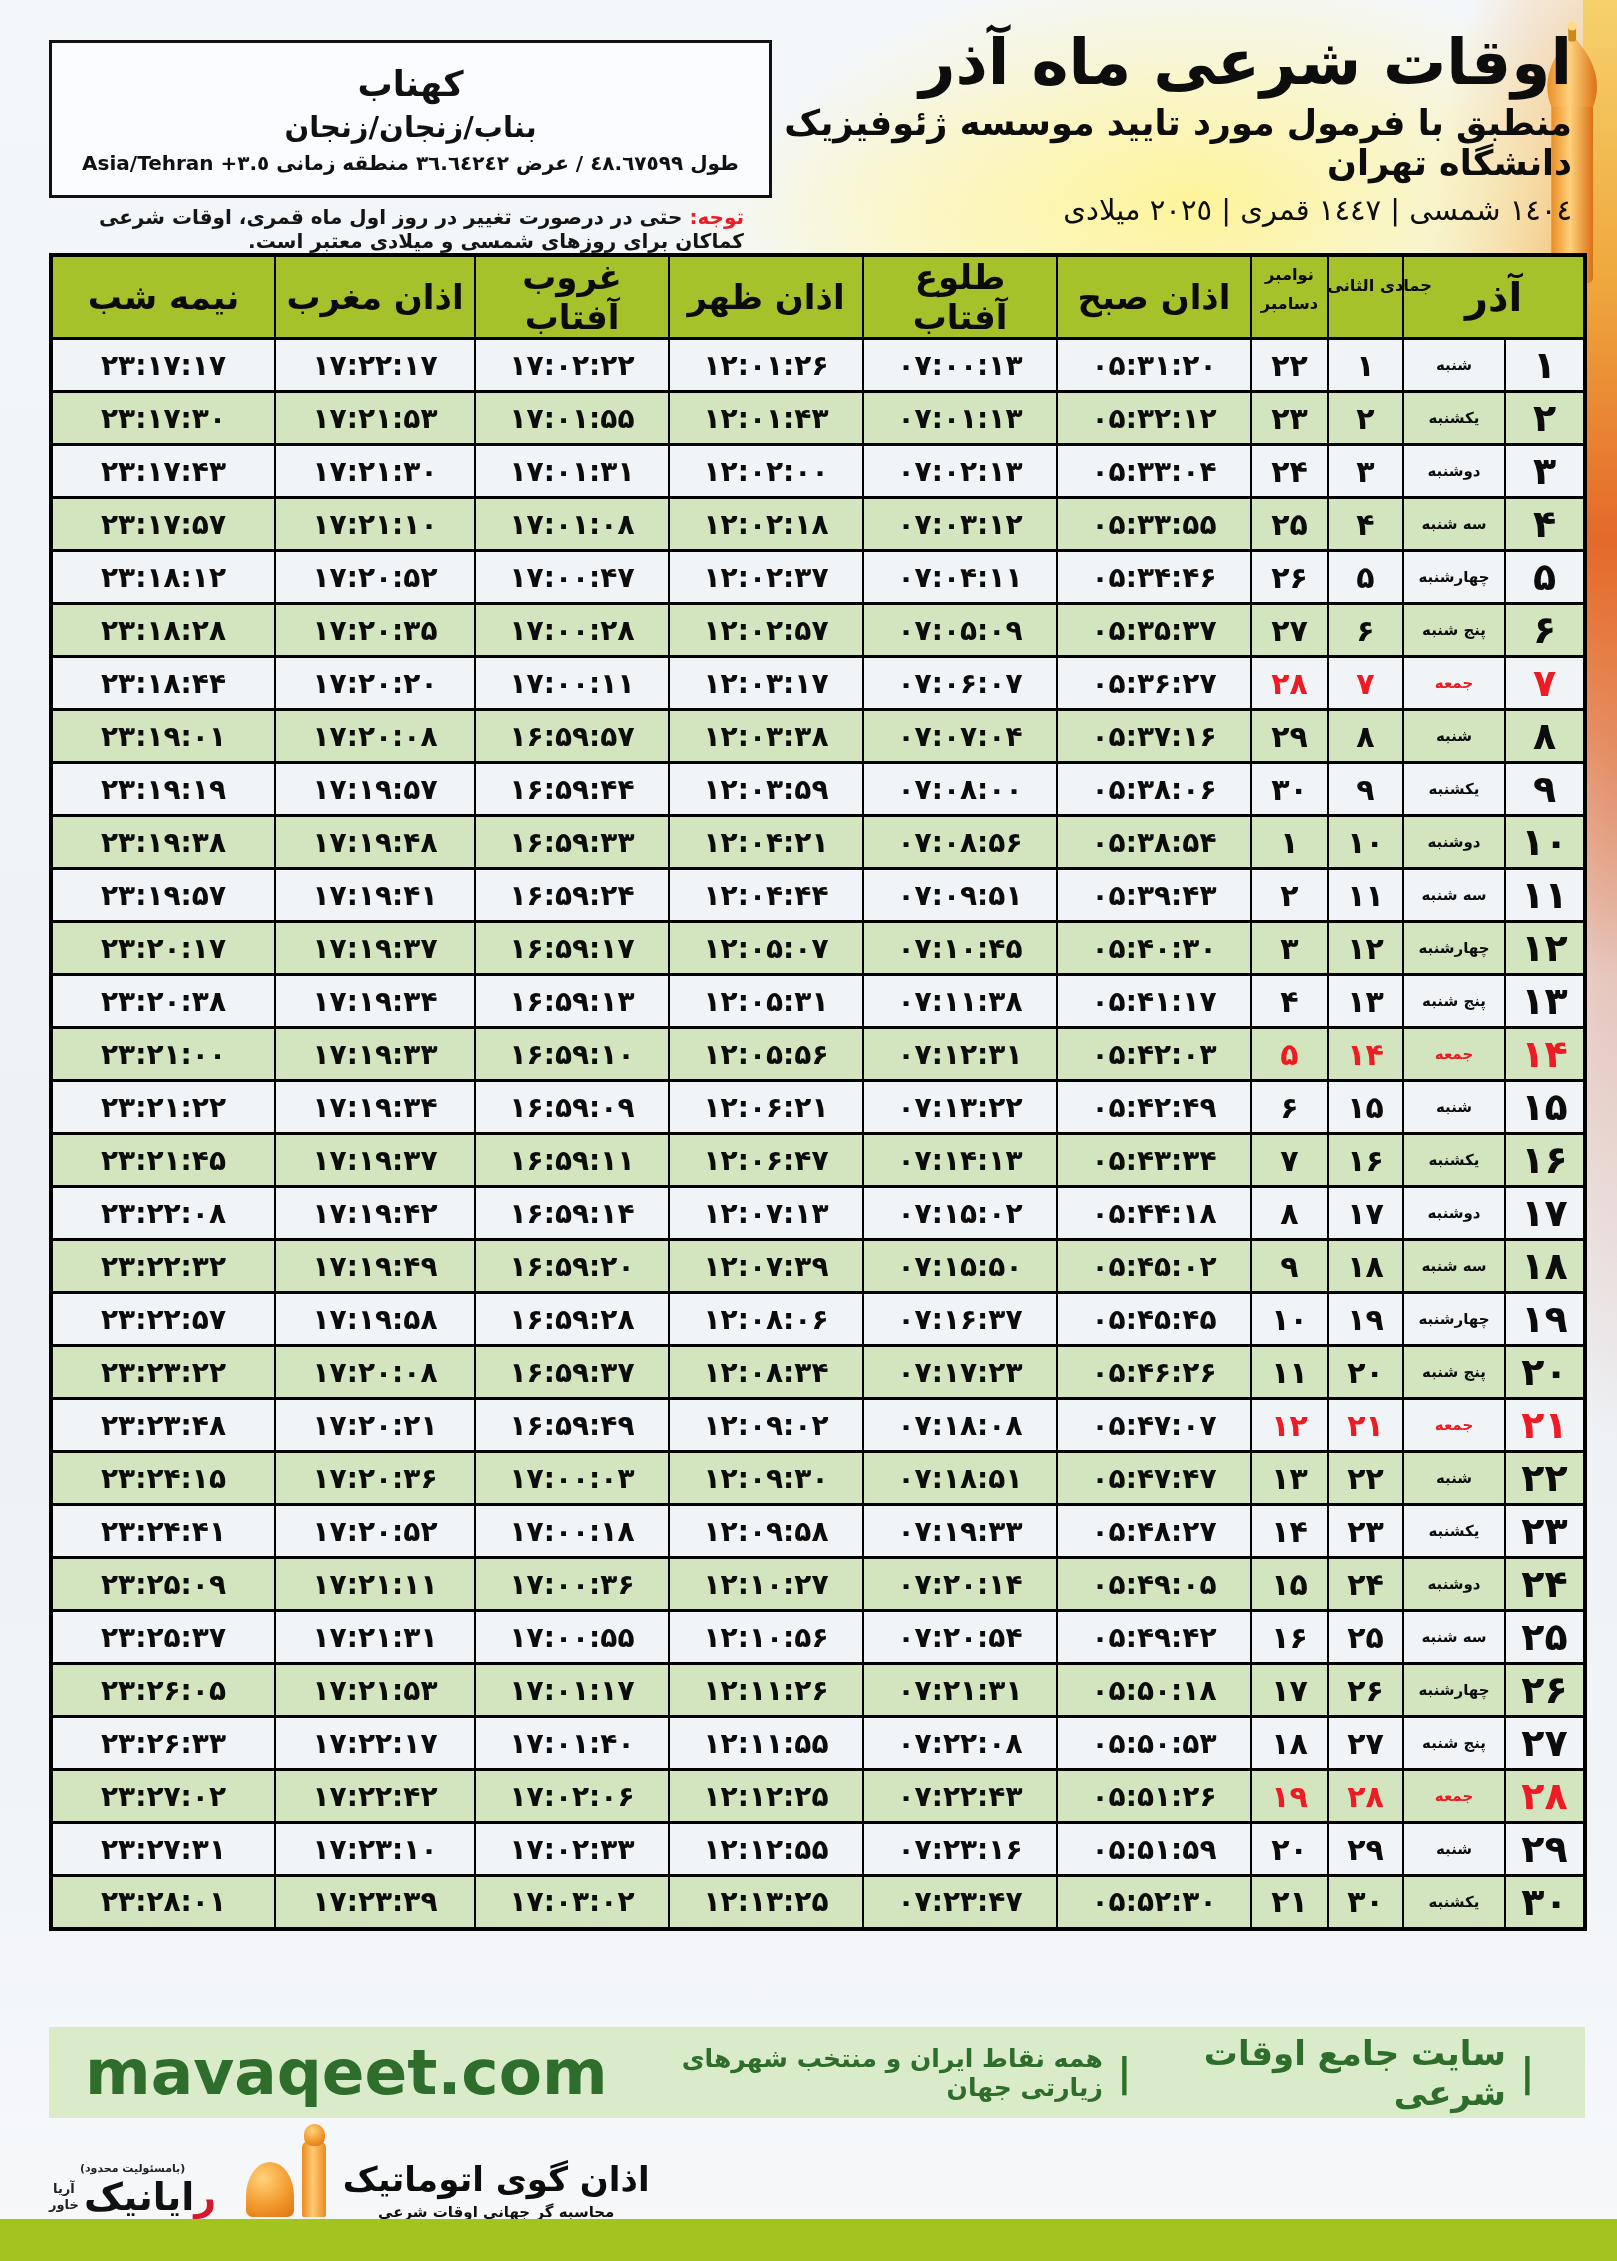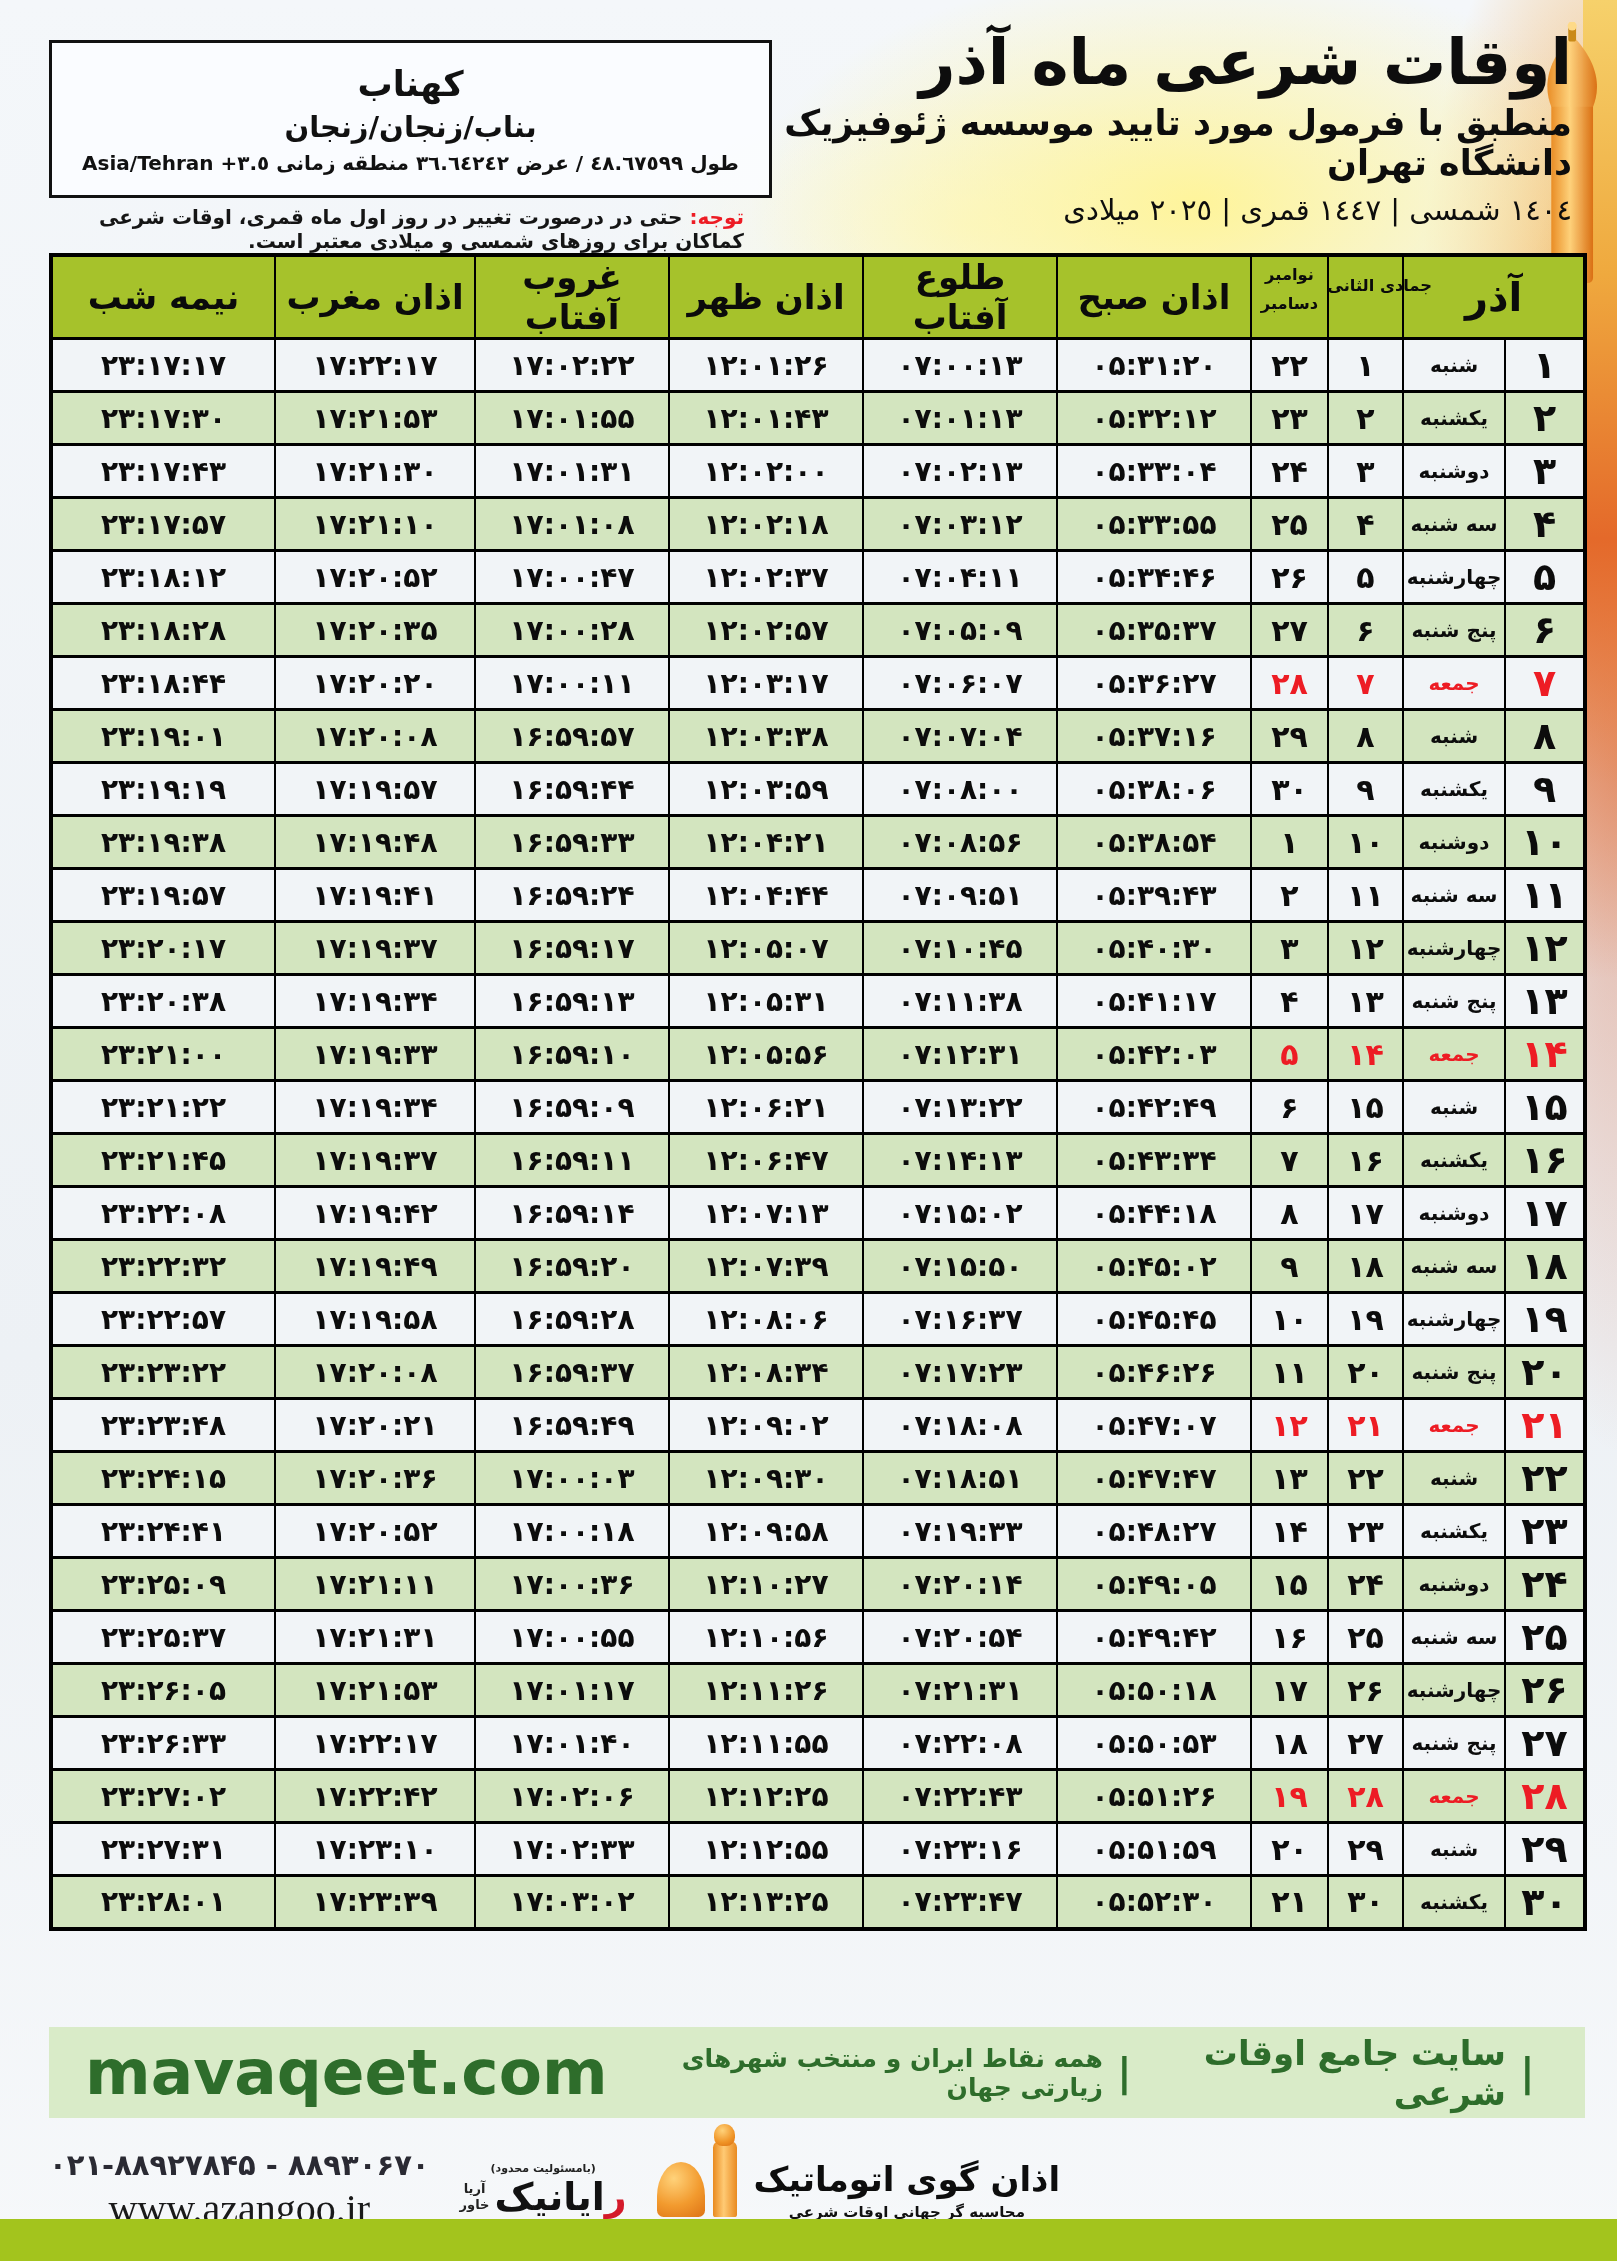--- a/index.html
+++ b/index.html
@@ -49,21 +49,21 @@
   th.h-hij,th.h-greg{position:relative;font-size:16.3px;font-weight:700}
   th.h-hij span{position:absolute;top:19px;right:-30px;white-space:nowrap;z-index:3}
   th.h-greg{vertical-align:top}
   th.h-greg .top{display:block;margin-top:8px;white-space:nowrap}
   th.h-greg .bot{display:block;margin-top:10px;white-space:nowrap}
   tbody tr{height:53px}
   tbody td{border-top-width:3.3px;background:var(--row_light);font-weight:700;color:#0c0c0c}
   tbody tr.even td{background:var(--stripe_green)}
   td.c-time{font-size:28px;letter-spacing:0.7px}
   td.c-num{font-size:30px}
-  td.c-week{font-size:20px;white-space:nowrap}
+  td.c-week{font-size:15px;white-space:nowrap}
   td.c-day{font-size:38px;font-weight:700}
   tr.holiday td.c-day,tr.holiday td.c-week,tr.holiday td.c-num{color:var(--holiday_red)}
 
   
   .mv-bar{position:absolute;left:49px;top:2027px;width:1536px;height:91px;background:var(--footer_bar);
     display:flex;align-items:center;direction:rtl;padding:0 36px;color:var(--footer_green)}
   .mv-brand{font-size:56px;font-weight:700}
   .mv-sep{font-size:39px;font-weight:700;margin:0 14.4px}
   .mv-site{font-size:34px;font-weight:700}
   .mv-cov{font-size:25px;font-weight:700}
@@ -532,24 +532,20 @@
 
   <div class="mv-bar">
     <span class="mv-sep">|</span>
     <span class="mv-site">سایت جامع اوقات شرعی</span>
     <span class="mv-sep">|</span>
     <span class="mv-cov">همه نقاط ایران و منتخب شهرهای زیارتی جهان</span>
     <span class="mv-url">mavaqeet.com</span>
   </div>
 
   <div class="bottom-row">
-    <div class="phones">
-      <div class="phone">۰۲۱-۸۸۹۲۷۸۴۵ - ۸۸۹۳۰۶۷۰</div>
-      <div class="site-url">www.azangoo.ir</div>
-    </div>
     <div class="rayanik">
       <div class="note">(بامسئولیت محدود)</div>
       <div class="main">
         <span class="name"><span class="r">ر</span><span>ایانیک</span></span>
         <span class="subs">
           <span>آریا</span>
           <span>خاور</span>
         </span>
       </div>
     </div>

